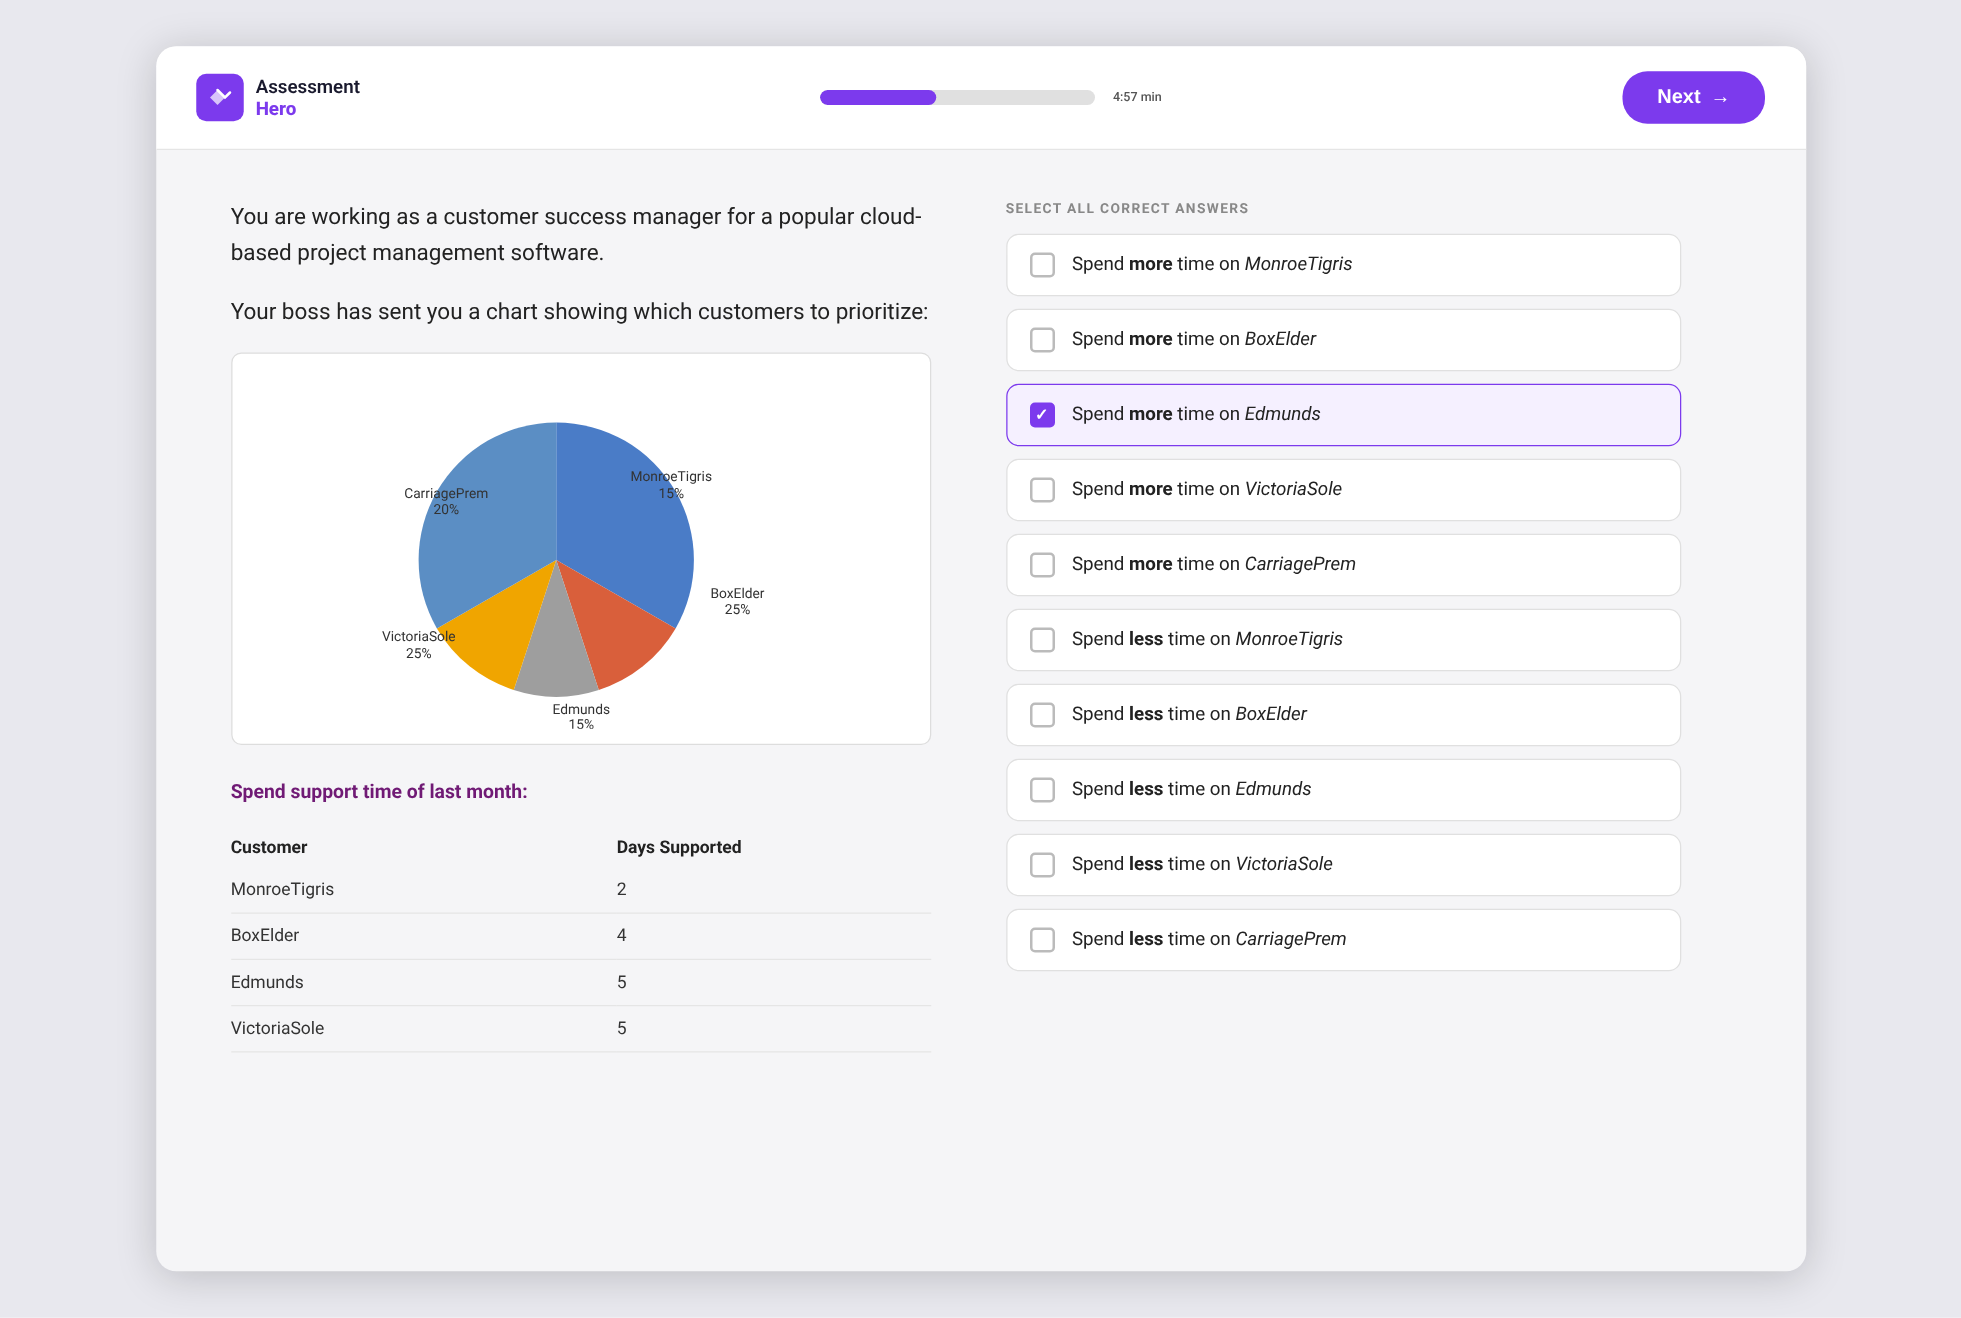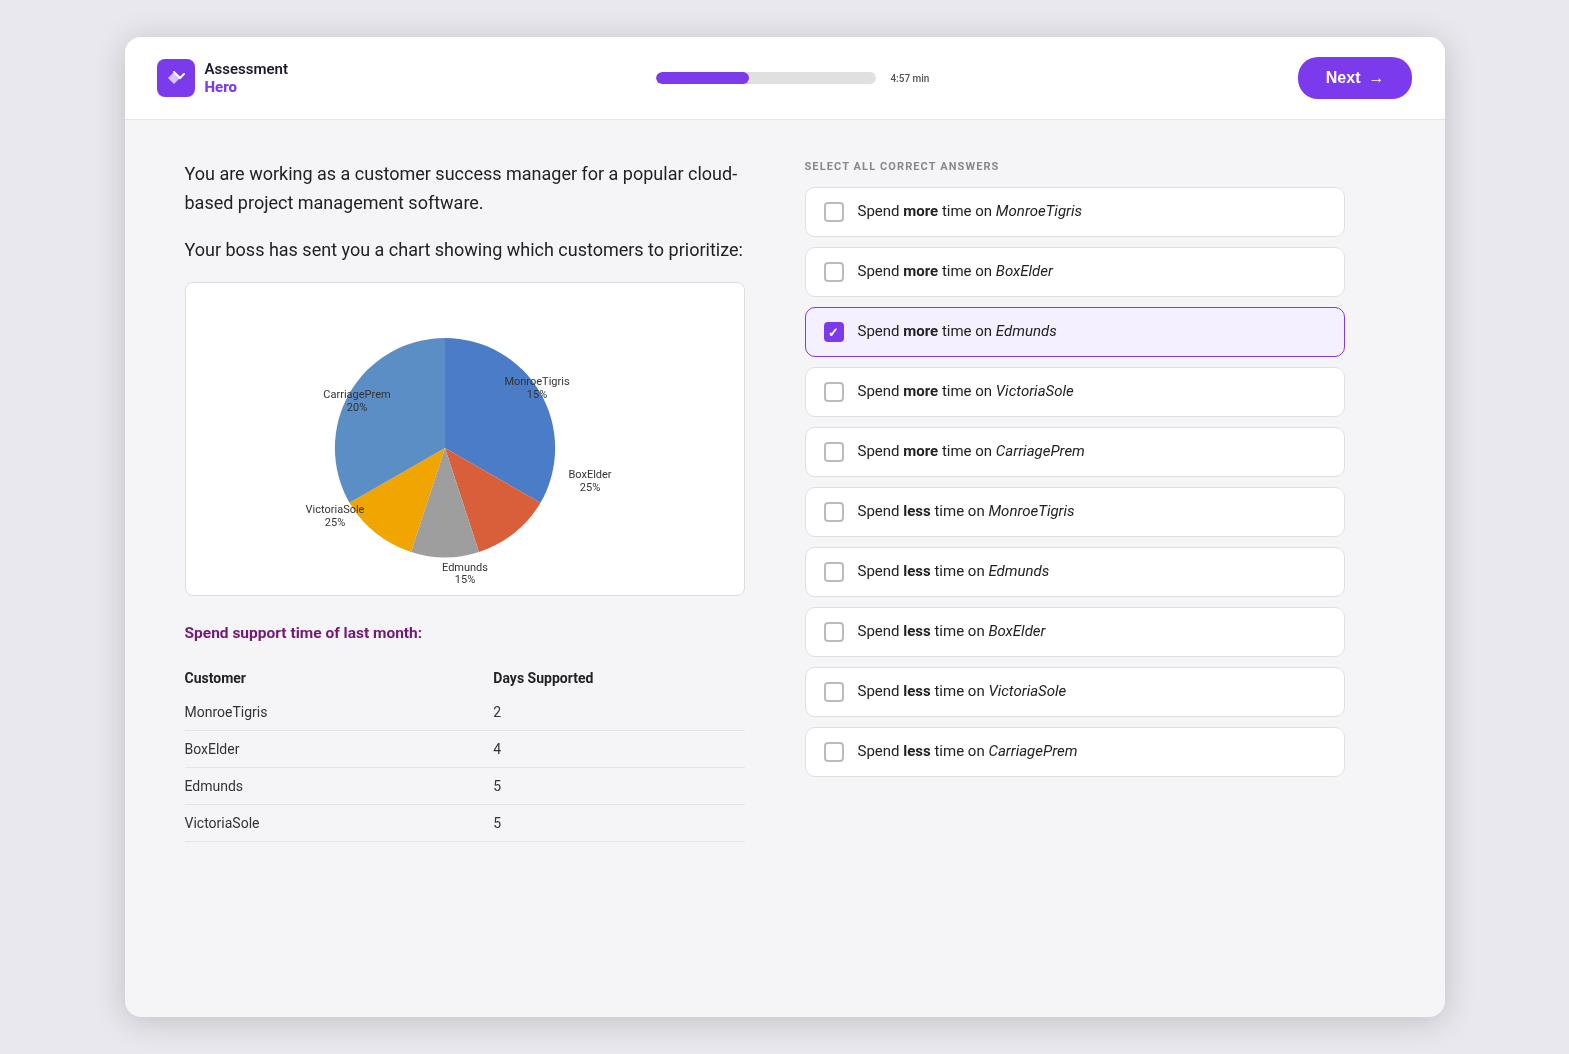--- a/index.html
+++ b/index.html
@@ -337,25 +337,25 @@
           <div class="answer-option">
             <div class="checkbox"></div>
             <span class="answer-text">Spend <strong>more</strong> time on <em>CarriagePrem</em></span>
           </div>
           <div class="answer-option">
             <div class="checkbox"></div>
             <span class="answer-text">Spend <strong>less</strong> time on <em>MonroeTigris</em></span>
           </div>
           <div class="answer-option">
             <div class="checkbox"></div>
+            <span class="answer-text">Spend <strong>less</strong> time on <em>BoxElder</em></span>
+          </div>
+          <div class="answer-option">
+            <div class="checkbox"></div>
             <span class="answer-text">Spend <strong>less</strong> time on <em>Edmunds</em></span>
-          </div>
-          <div class="answer-option">
-            <div class="checkbox"></div>
-            <span class="answer-text">Spend <strong>less</strong> time on <em>BoxElder</em></span>
           </div>
           <div class="answer-option">
             <div class="checkbox"></div>
             <span class="answer-text">Spend <strong>less</strong> time on <em>VictoriaSole</em></span>
           </div>
           <div class="answer-option">
             <div class="checkbox"></div>
             <span class="answer-text">Spend <strong>less</strong> time on <em>CarriagePrem</em></span>
           </div>
         </div>

